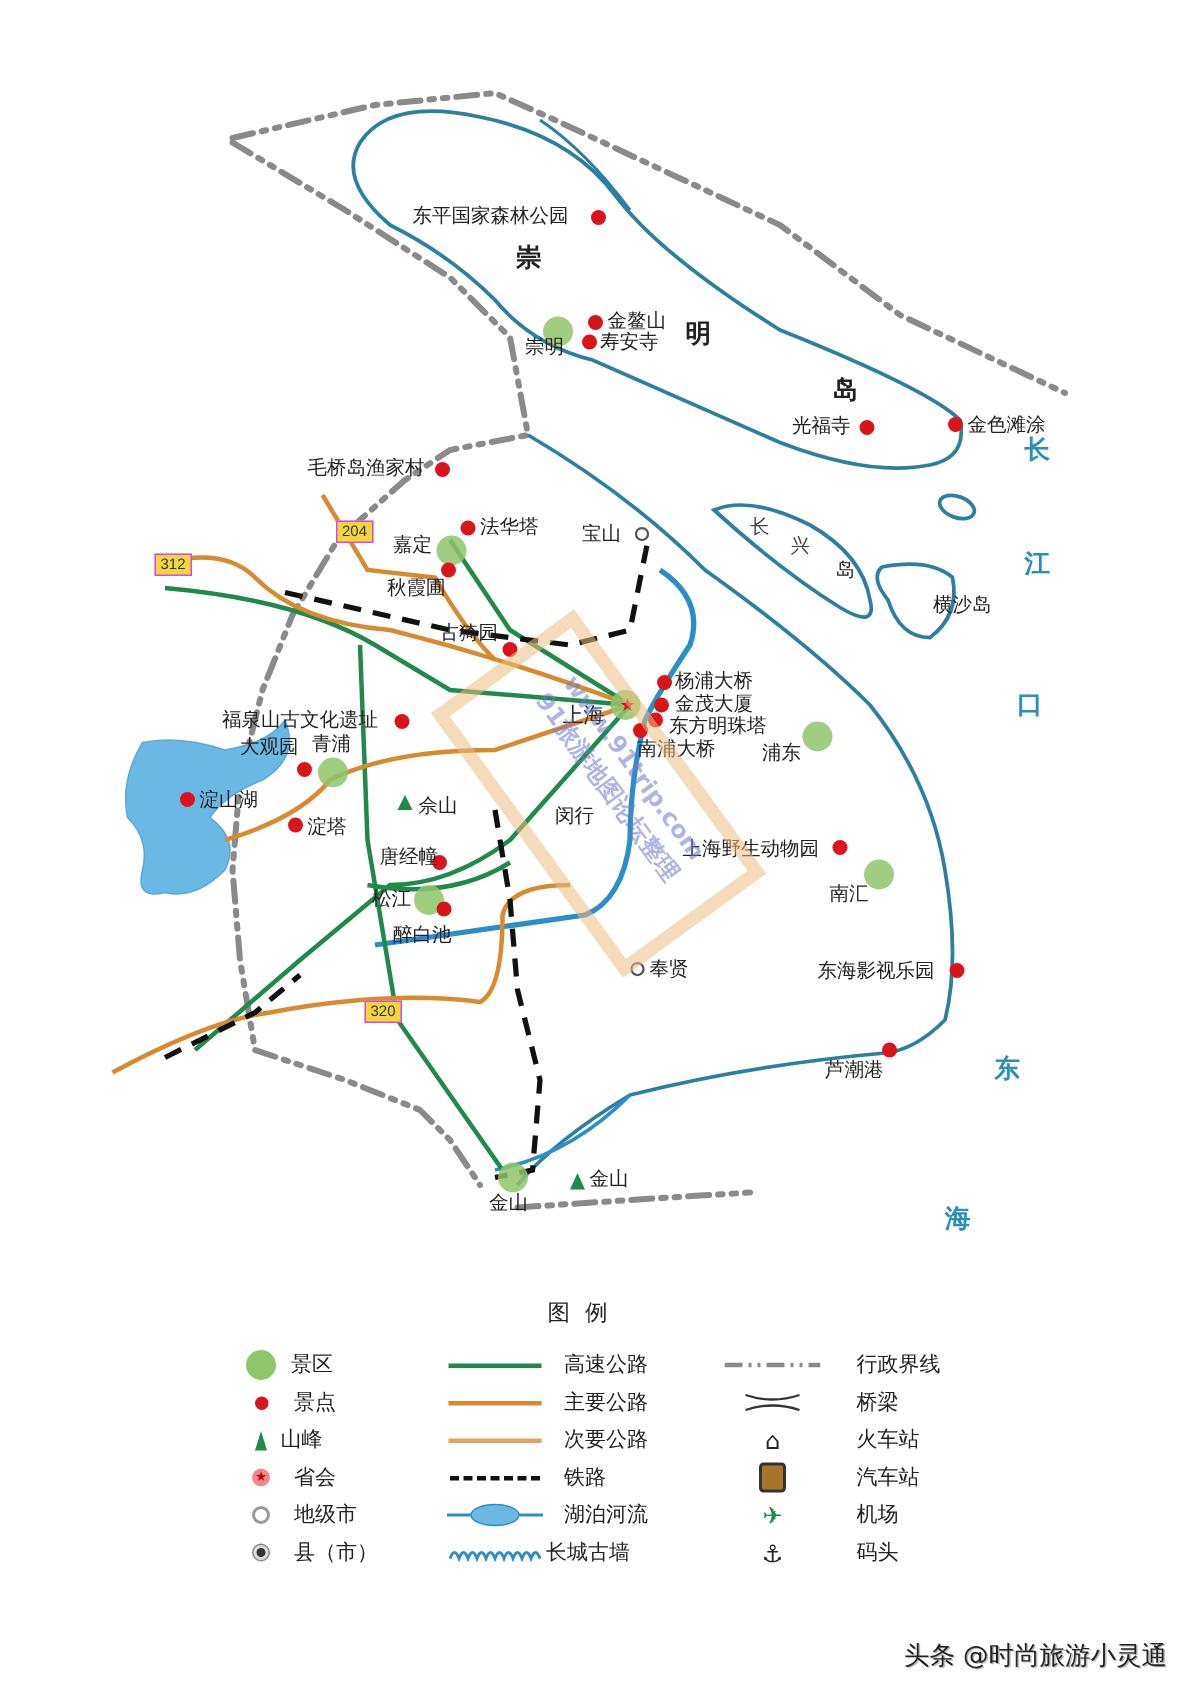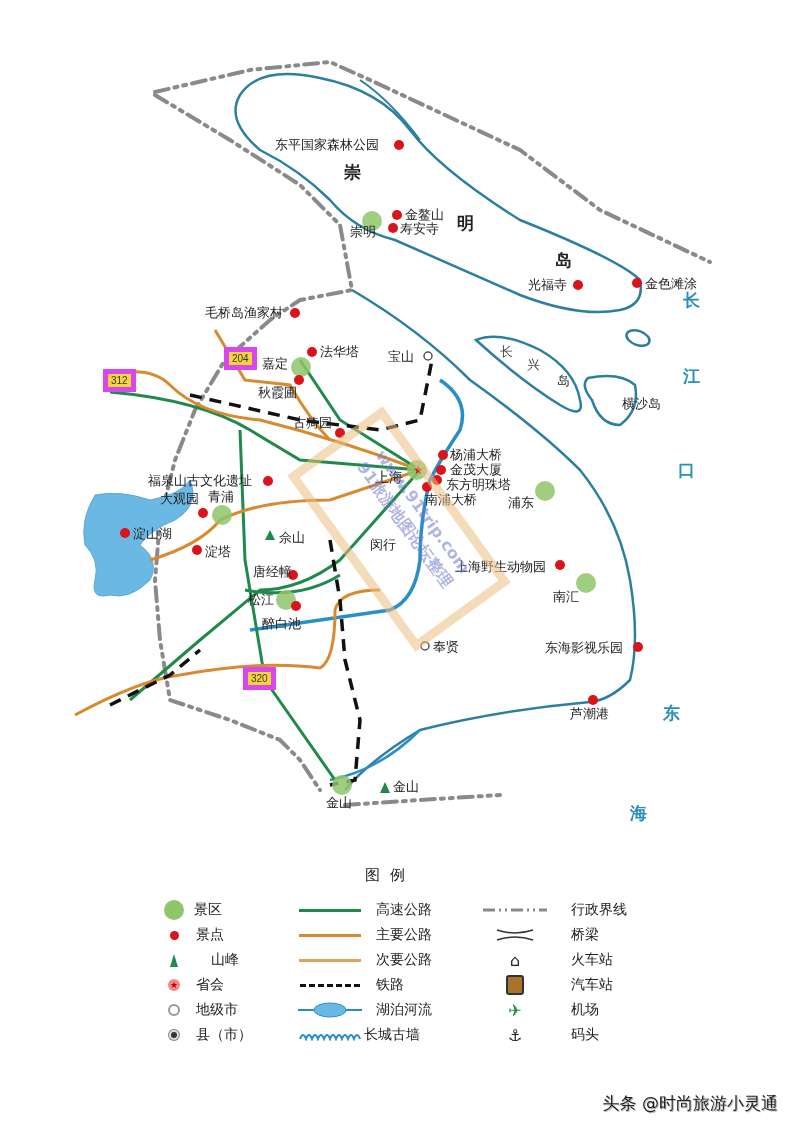--- a/index.html
+++ b/index.html
@@ -2,21 +2,21 @@
 <html><head>
 <meta charset="utf-8">
 <style>
   html, body { margin:0; padding:0; background:#ffffff; }
   body { width:800px; height:1130px; position:relative; overflow:hidden;
          font-family:"DejaVu Sans","Liberation Sans",sans-serif; color:#222; }
   #map { position:absolute; left:0; top:0; width:800px; height:860px; }
   .lbl { position:absolute; font-size:13px; color:#222; white-space:nowrap; line-height:1; }
   .lbl.big { font-size:17px; font-weight:bold; }
   .lbl.sea { color:#2a8fb8; font-size:17px; font-weight:bold; }
-  .badge { position:absolute; background:#f5d63a; border:5px solid #d946ef; font-size:10px;
+  .badge { position:absolute; background:#f5d63a; border:1px solid #d946ef; font-size:10px;
            padding:0 3px; line-height:13px; color:#333; font-family:"Liberation Sans",sans-serif; }
   .wm { position:absolute; left:290px; top:470px; width:200px; height:90px; transform:rotate(54deg);
         transform-origin:center; border:9px solid rgba(235,190,130,0.55); color:rgba(110,120,200,0.55);
         font-weight:bold; font-size:16px; text-align:center; line-height:22px; padding-top:10px; }
   #legend { position:absolute; left:0; top:860px; width:800px; height:200px; }
   .legend-title { position:absolute; left:365px; top:6px; font-size:15px; font-weight:normal; letter-spacing:10px; }
   .lg-row { position:absolute; height:24px; display:flex; align-items:center; font-size:14px; }
   .lg-sym { width:24px; height:24px; display:flex; align-items:center; justify-content:center; }
   .lg-line { width:64px; height:24px; display:flex; align-items:center; justify-content:center; }
   .footer { position:absolute; right:22px; top:1092px; font-size:17px; color:#222;
@@ -156,21 +156,21 @@
   <span class="lbl" style="left:205px;top:545px">淀塔</span>
   <span class="lbl" style="left:279px;top:531px">佘山</span>
   <span class="lbl" style="left:253px;top:565px">唐经幢</span>
   <span class="lbl" style="left:248px;top:593px">松江</span>
   <span class="lbl" style="left:262px;top:617px">醉白池</span>
   <span class="lbl" style="left:370px;top:538px">闵行</span>
   <span class="lbl" style="left:433px;top:640px">奉贤</span>
   <span class="lbl" style="left:455px;top:560px">上海野生动物园</span>
   <span class="lbl" style="left:553px;top:590px">南汇</span>
   <span class="lbl" style="left:545px;top:641px">东海影视乐园</span>
-  <span class="lbl" style="left:570px;top:707px">芦潮港</span>
+  <span class="lbl" style="left:550px;top:707px">芦潮港</span>
   <span class="lbl" style="left:393px;top:780px">金山</span>
   <span class="lbl" style="left:326px;top:796px">金山</span>
 
   <span class="badge" style="left:224px;top:347px">204</span>
   <span class="badge" style="left:103px;top:369px">312</span>
   <span class="badge" style="left:243px;top:667px">320</span>
 
   <div class="wm">
     <div>www.91trip.com</div>
     <div>91旅游地图论坛整理</div>
@@ -189,21 +189,21 @@
   <div class="lg-row" style="left:162px;top:63px">
     <span class="lg-sym">
         <span style="width:9px;height:9px;border-radius:50%;background:#d9141a;display:block"></span>
       </span>
     <span style="margin-left:10px">景点</span>
   </div>
   <div class="lg-row" style="left:162px;top:88px">
     <span class="lg-sym">
         <span style="width:0;height:0;border-left:4px solid transparent;border-right:4px solid transparent;border-bottom:13px solid #1f8a4c;display:block"></span>
       </span>
-    <span style="margin-left:25px">山峰</span>
+    <span style="margin-left:1px">山峰</span>
   </div>
   <div class="lg-row" style="left:162px;top:113px">
     <span class="lg-sym">
         <span style="width:12px;height:12px;border-radius:50%;background:#f08a8a;color:#c00;font-size:9px;line-height:12px;text-align:center;display:block">★</span>
       </span>
     <span style="margin-left:10px">省会</span>
   </div>
   <div class="lg-row" style="left:162px;top:138px">
     <span class="lg-sym">
         <span style="width:8px;height:8px;border-radius:50%;border:2px solid #999;display:block"></span>

